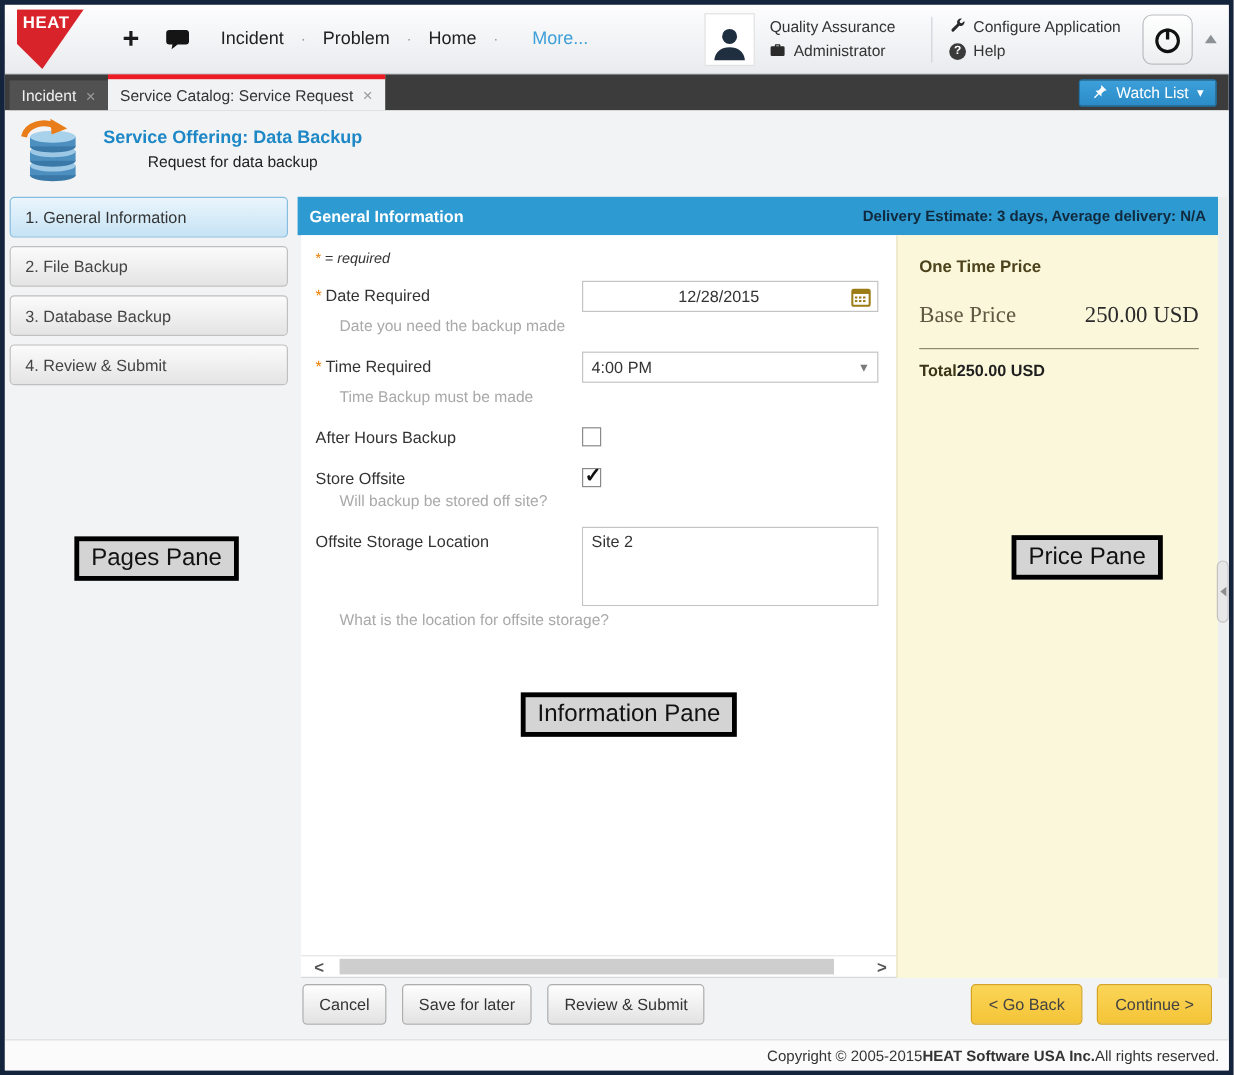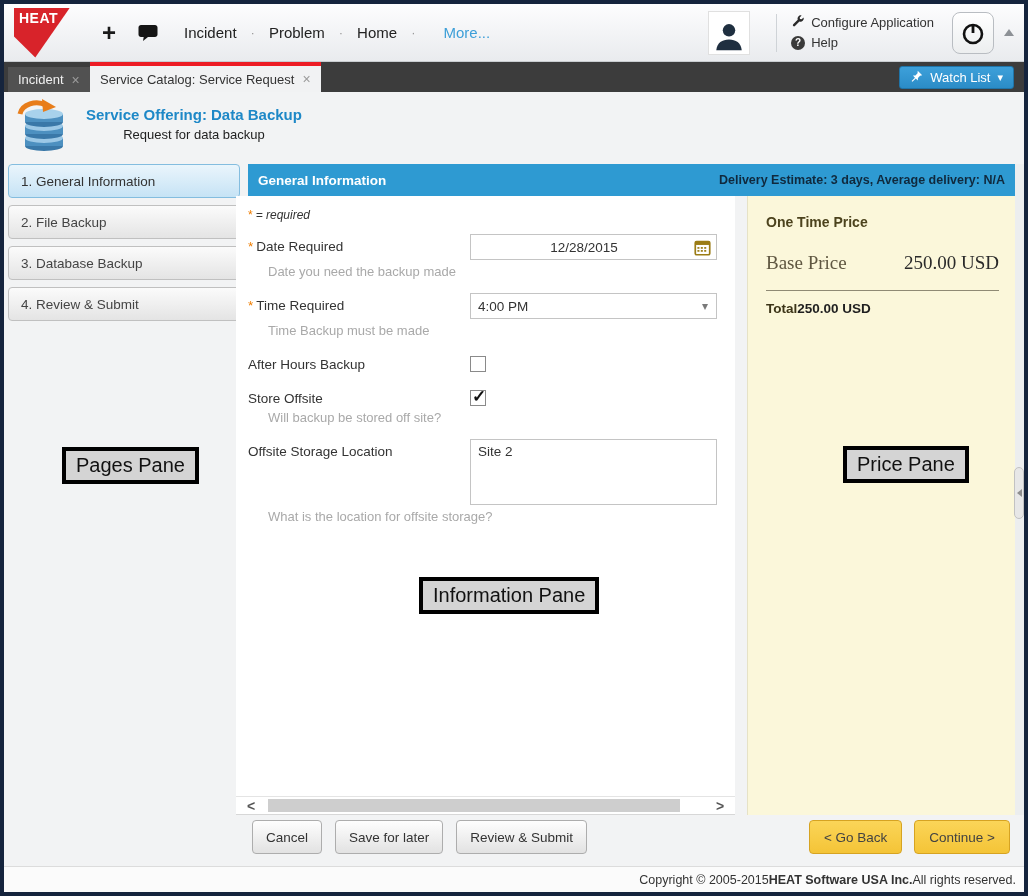--- a/index.html
+++ b/index.html
@@ -65,21 +65,21 @@
     display:flex; align-items:center; padding:0 12px; font-size:13.5px; color:#444; cursor:pointer; }
   .page-btn.active { background:linear-gradient(#eaf5fc,#c6e3f5); border-color:#84bddf; color:#333; }
 
   
   .section-header { position:absolute; left:244px; top:72px; width:767px; height:32px;
     background:#2e9ad2; display:flex; align-items:center; justify-content:space-between; padding:0 10px; }
   .section-title { color:#fff; font-weight:bold; font-size:13.5px; }
   .delivery { color:#10293d; font-weight:bold; font-size:12.5px; }
 
   
-  .info-pane { position:absolute; left:232px; top:104px; width:499px; height:619px; background:#fff; }
+  .info-pane { position:absolute; left:247px; top:104px; width:499px; height:619px; background:#fff; }
   .info-body { padding:10px 12px 0 12px; font-size:13.5px; color:#333; }
   .req-note { margin:2px 0 12px 0; font-size:12px; color:#333; }
   .req-note em { font-style:italic; }
   .star { color:#ef7d00; margin-right:3px; }
   .frow { display:flex; align-items:flex-start; margin-bottom:4px; }
   .flabel { width:222px; padding-top:5px; }
   .fctrl { width:247px; }
   .hint { color:#a9a9a9; font-size:13px; margin:4px 0 14px 20px; }
   .text-input { position:relative; width:247px; height:26px; border:1px solid #c4c4c4; background:#fff; }
   .text-input input { width:100%; height:100%; border:0; outline:0; padding:0 26px 0 7px;
@@ -170,20 +170,33 @@
         <span class="menu-dot">·</span>
         <span class="menu-more">More...</span>
       </div>
       <div class="right-cluster">
         <div class="avatar-tile">
           <svg width="34" height="36" viewBox="0 0 24 24">
               <circle cx="12" cy="8" r="4.4" fill="#1f2f40"></circle>
               <path fill="#1f2f40" d="M3 22c.5-5.2 4.2-7.6 9-7.6s8.5 2.4 9 7.6z"></path>
             </svg>
         </div>
+        <div class="user-block">
+          <div class="user-line">
+              <span>Quality Assurance</span>
+            </div>
+          <div class="user-line">
+            <span>
+              <svg width="14" height="13" viewBox="0 0 24 22">
+                  <path fill="#2a2a2a" d="M8 6V4.5C8 3.7 8.7 3 9.5 3h5c.8 0 1.5.7 1.5 1.5V6h4a2 2 0 0 1 2 2v10a2 2 0 0 1-2 2H4a2 2 0 0 1-2-2V8a2 2 0 0 1 2-2h4zm2 0h4V5h-4v1z"></path>
+                </svg>
+            </span>
+            <span>Administrator</span>
+          </div>
+        </div>
         <div class="vdivider"></div>
         <div class="links-block">
           <div class="user-line">
             <span>
               <svg width="14" height="14" viewBox="0 0 24 24">
                   <path fill="#2a2a2a" d="M21.7 6.1a5.5 5.5 0 0 1-7.2 6.7L6.8 20.5a2.1 2.1 0 0 1-3-3l7.7-7.7a5.5 5.5 0 0 1 6.7-7.2L14.9 5.9l.5 2.7 2.7.5z"></path>
                 </svg>
             </span>
             <span>Configure Application</span>
           </div>

